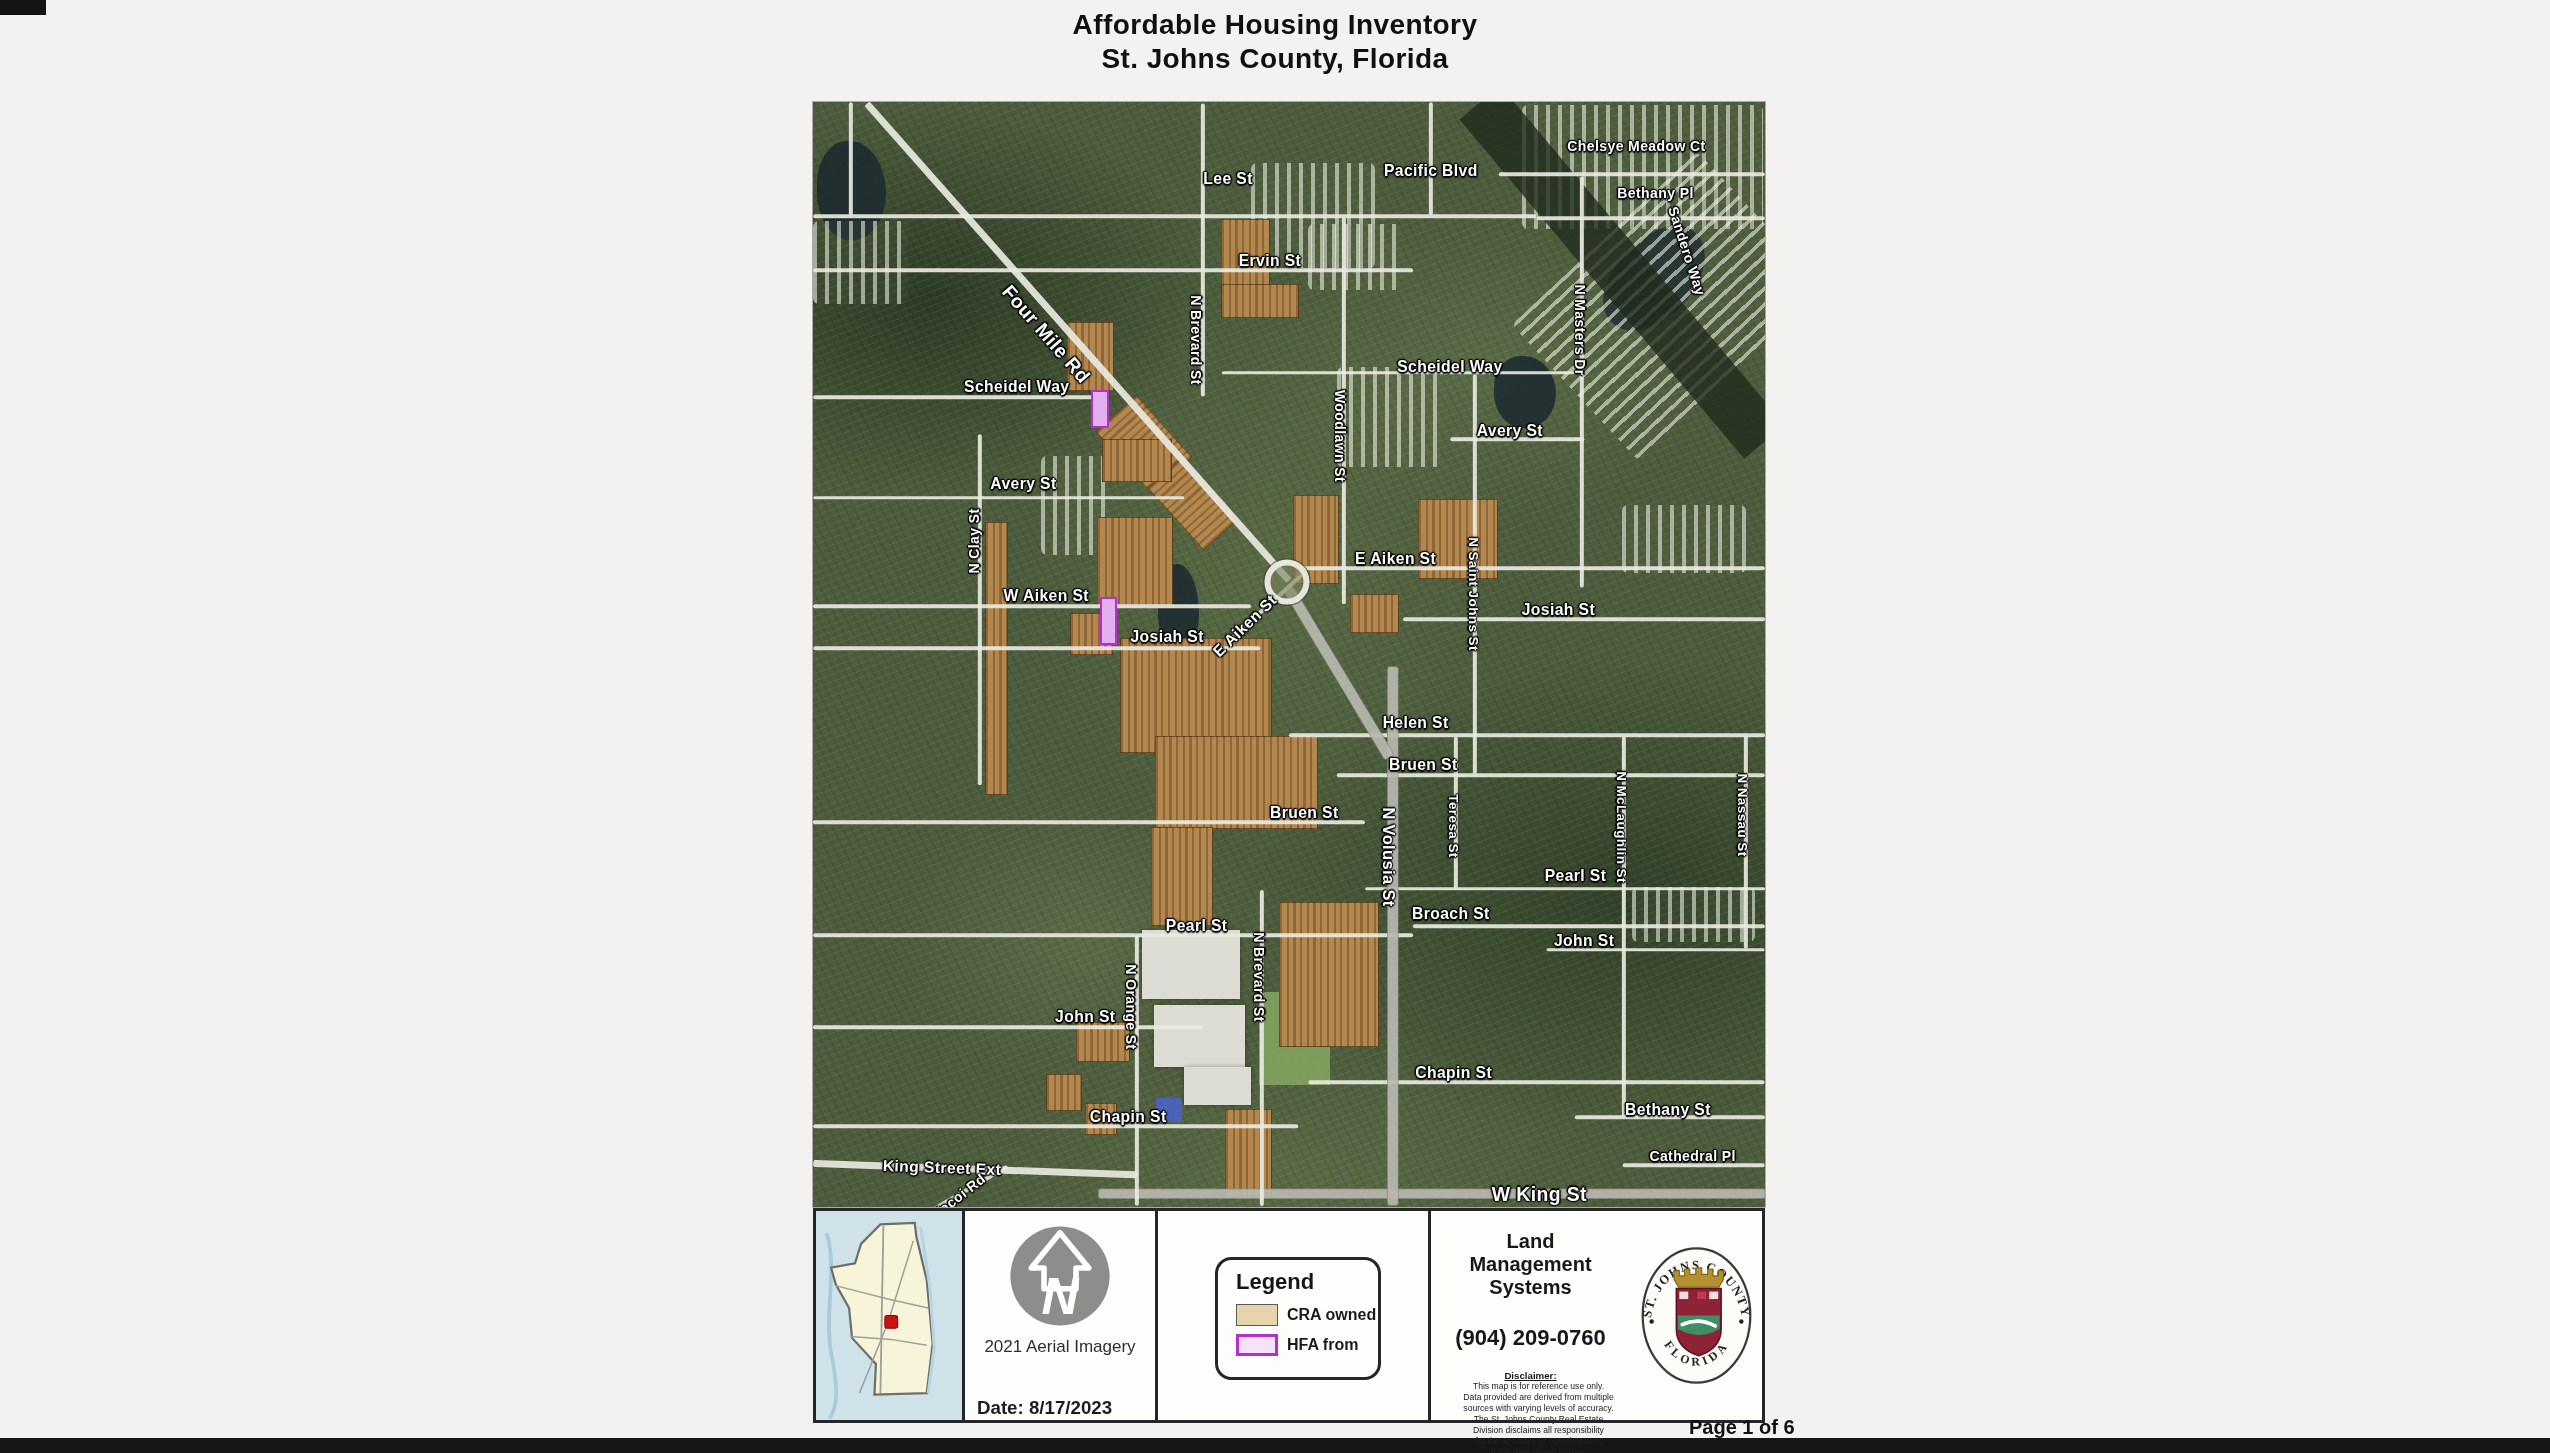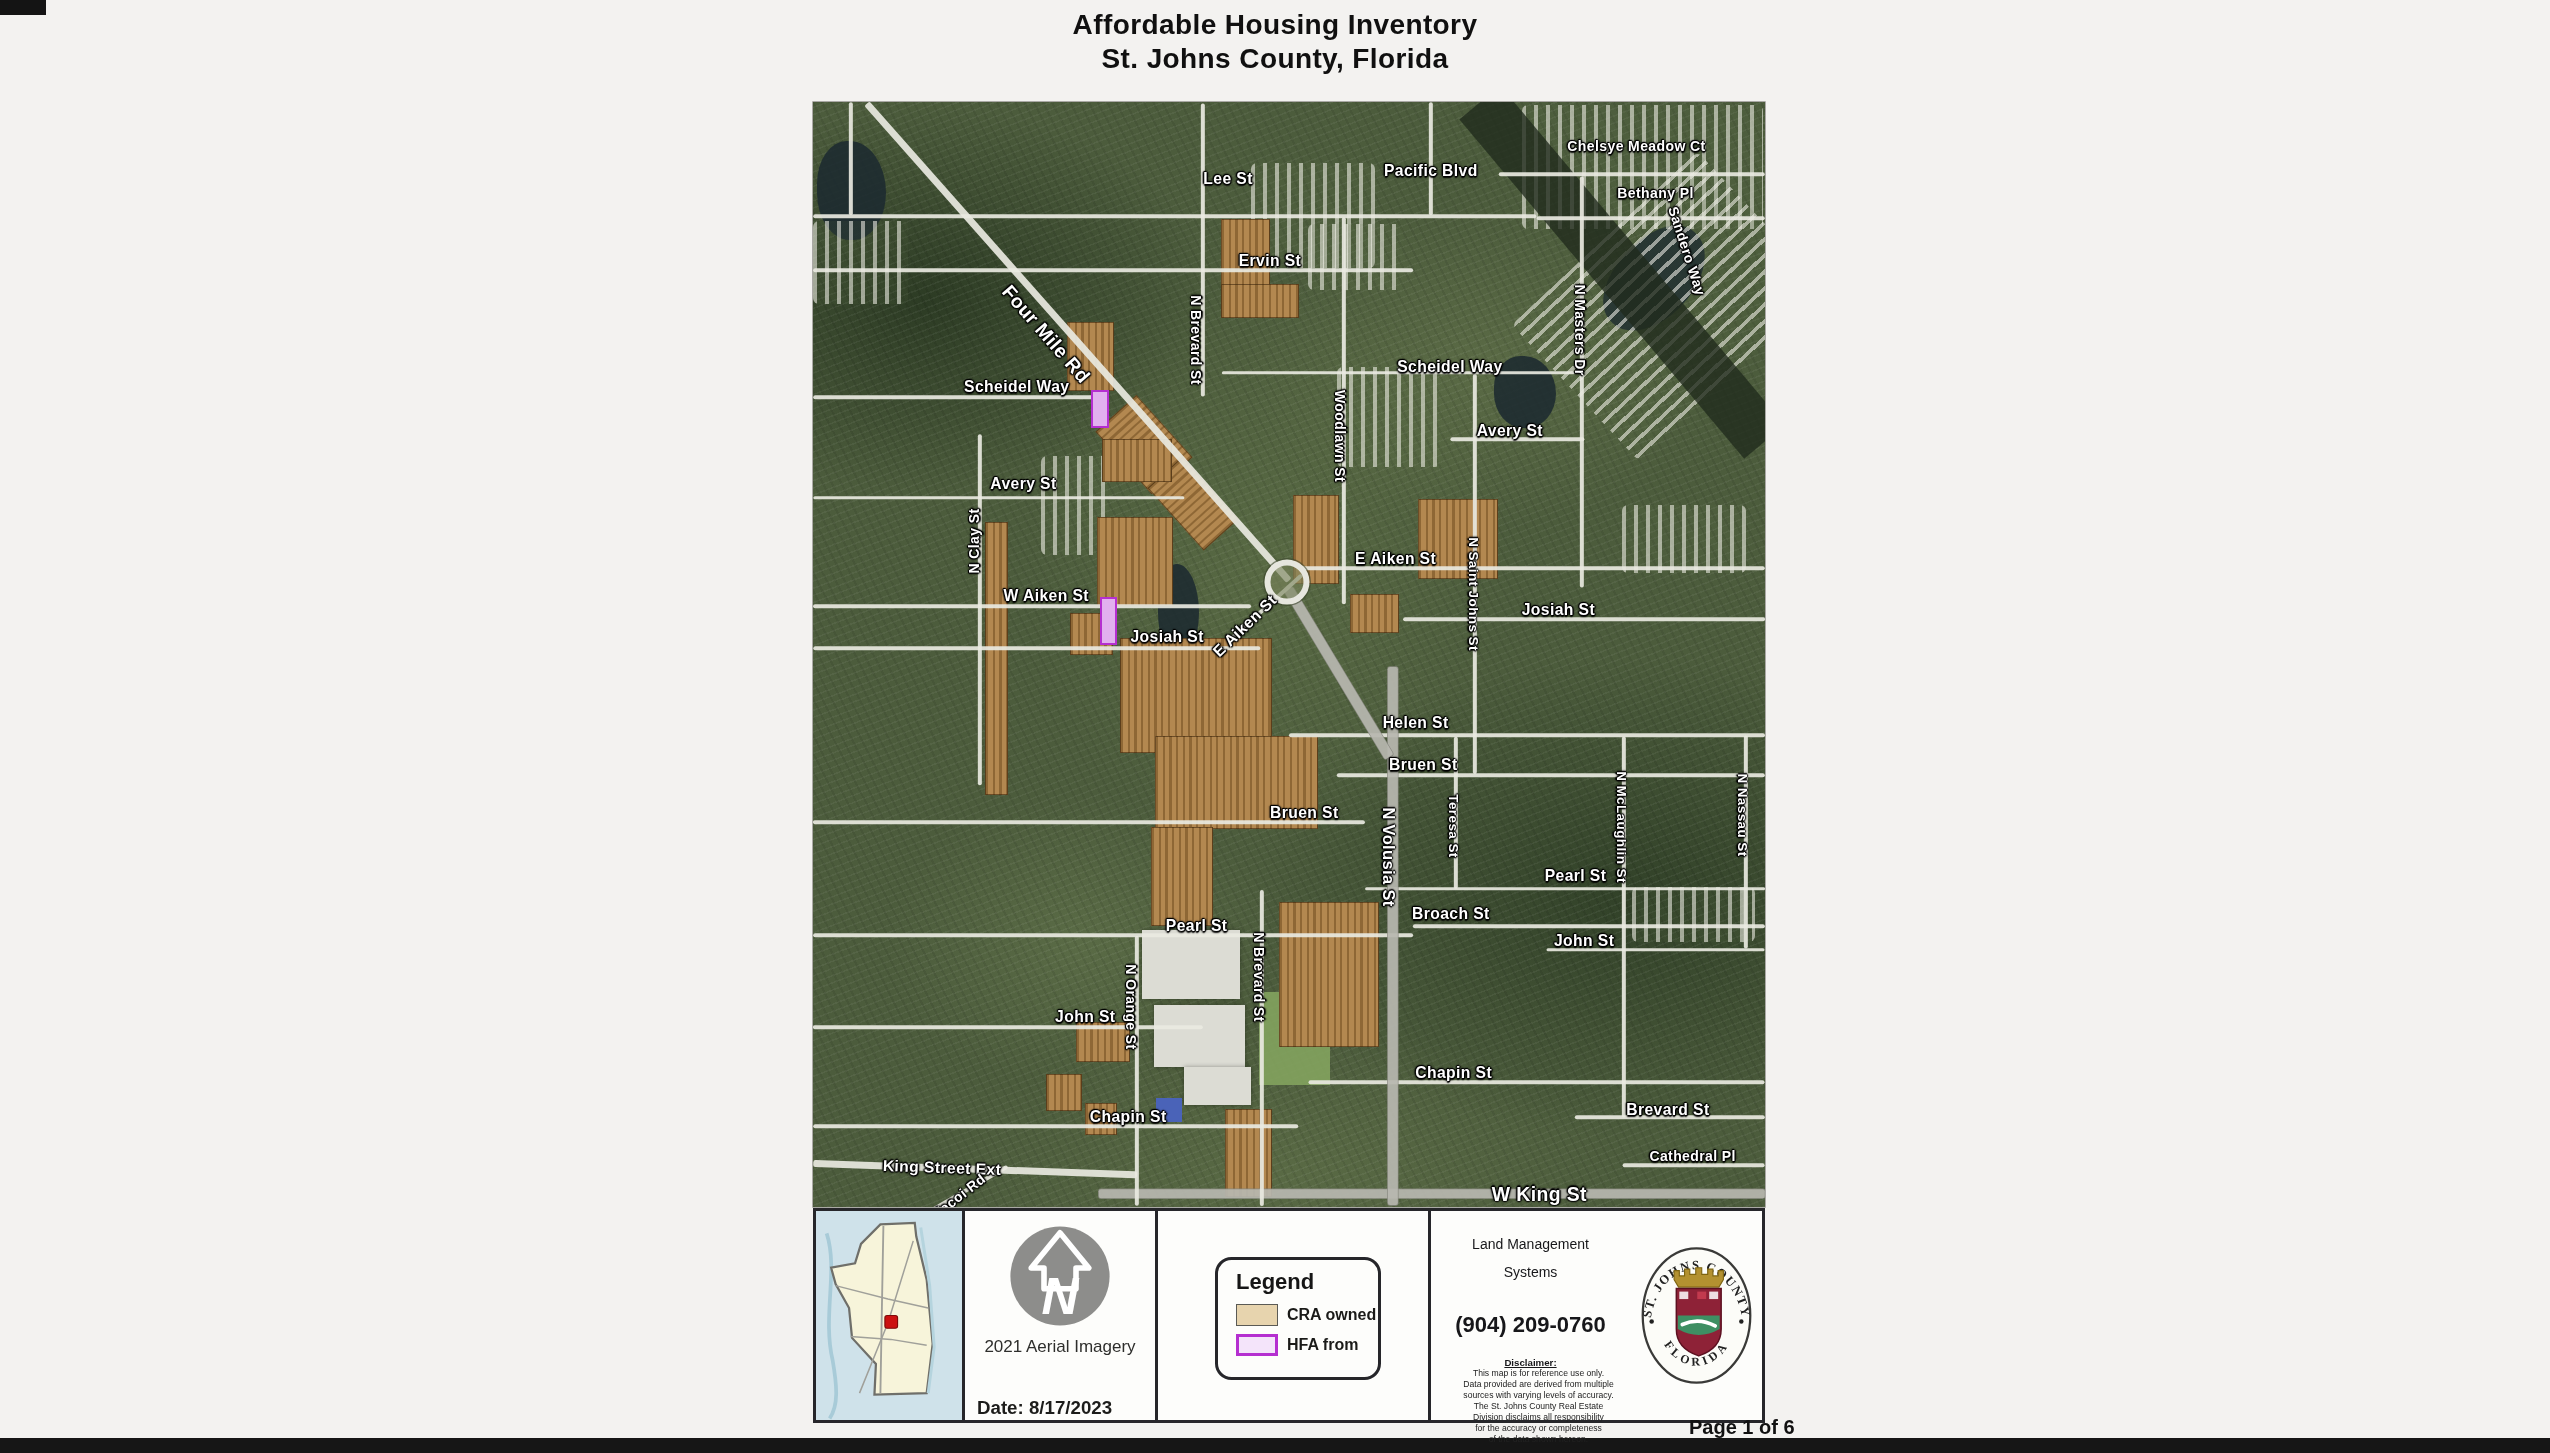--- a/index.html
+++ b/index.html
@@ -67,21 +67,21 @@
   .legend-box{position:absolute;left:57px;top:46px;width:166px;height:123px;background:#fdfdfb;
       border:3.7px solid #26262a;border-radius:16.4px;padding:9px 0 0 18px;box-sizing:border-box;}
   .legend-title{font-size:22px;font-weight:bold;color:#161616;margin-bottom:9px;}
   .legend-row{display:flex;align-items:center;margin-bottom:7.5px;}
   .swatch{width:42px;height:22.4px;box-sizing:border-box;margin-right:9px;}
   .swatch.cra{background:var(--cra-legend,#e7d4ae);border:1.5px solid #5a5a55;}
   .swatch.hfa{background:#f4e4fa;border:3px solid var(--hfa-border,#c96fe0);}
   .legend-label{font-size:16px;font-weight:bold;color:#1a1a18;}
 
   .contact-text{width:199px;padding-top:19.4px;text-align:center;color:#17171a;}
-  .contact-org{font-size:14px;font-weight:normal;line-height:28px;width:164px;margin:0 auto;}
+  .contact-org{font-size:20px;font-weight:bold;line-height:23px;width:164px;margin:0 auto;}
   .contact-phone{font-size:22px;font-weight:bold;margin-top:25.4px;}
   .disc-title{font-size:9.7px;font-weight:bold;text-decoration:underline;margin-top:19.4px;}
   .disc-line{font-size:8.6px;line-height:11px;color:#222;padding-left:16px;}
   .seal-wrap{flex:1;display:flex;align-items:center;justify-content:center;}
 
   .page-number{position:absolute;left:1689px;top:1416px;font-size:20px;font-weight:bold;color:#111;z-index:60;}
 </style>
 </head>
 <body>
 
@@ -213,21 +213,21 @@
       <div class="maplabel" style="left: 97.6%; top: 64.5%; font-size: 13.5px; transform: translate(-50%, -50%) rotate(90deg);">N Nassau St</div>
       <div class="maplabel" style="left: 28.6%; top: 82.8%; transform: translate(-50%, -50%) rotate(0deg);">John St</div>
       <div class="maplabel" style="left: 81%; top: 75.9%; transform: translate(-50%, -50%) rotate(0deg);">John St</div>
       <div class="maplabel" style="left: 33.4%; top: 81.9%; font-size: 14px; transform: translate(-50%, -50%) rotate(90deg);">N Orange St</div>
       <div class="maplabel" style="left: 46.8%; top: 79.2%; font-size: 14px; transform: translate(-50%, -50%) rotate(90deg);">N Brevard St</div>
       <div class="maplabel" style="left: 67.3%; top: 87.9%; transform: translate(-50%, -50%) rotate(0deg);">Chapin St</div>
       <div class="maplabel" style="left: 33.1%; top: 91.9%; transform: translate(-50%, -50%) rotate(0deg);">Chapin St</div>
       <div class="maplabel" style="left: 13.5%; top: 96.5%; transform: translate(-50%, -50%) rotate(2deg);">King Street Ext</div>
       <div class="maplabel" style="left: 15.3%; top: 99%; font-size: 14px; transform: translate(-50%, -50%) rotate(-38deg);">Tocoi Rd</div>
       <div class="maplabel" style="left: 76.3%; top: 98.8%; font-size: 19.4px; transform: translate(-50%, -50%) rotate(0deg);">W King St</div>
-      <div class="maplabel" style="left: 89.8%; top: 91.2%; transform: translate(-50%, -50%) rotate(0deg);">Brevard St</div>
+      <div class="maplabel" style="left: 89.8%; top: 91.2%; transform: translate(-50%, -50%) rotate(0deg);">Bethany St</div>
       <div class="maplabel" style="left: 92.4%; top: 95.4%; font-size: 14px; transform: translate(-50%, -50%) rotate(0deg);">Cathedral Pl</div>
     </div>
 
   <div class="footer">
 
     <div class="fcell cell-locator">
       <svg width="143" height="209" viewBox="0 0 191 280">
         <rect x="0" y="0" width="191" height="280" fill="#cfe2ea"></rect>
         <path d="M14,30 C30,80 8,140 22,200 C28,235 30,260 18,278" stroke="#a8cbd8" stroke-width="5" fill="none"></path>
         <polygon points="86,18 132,16 134,34 148,92 156,178 148,244 78,246 80,205 48,170 44,130 26,98 20,76 52,70 60,44" fill="#f7f4da" stroke="#6f6f6a" stroke-width="3"></polygon>

